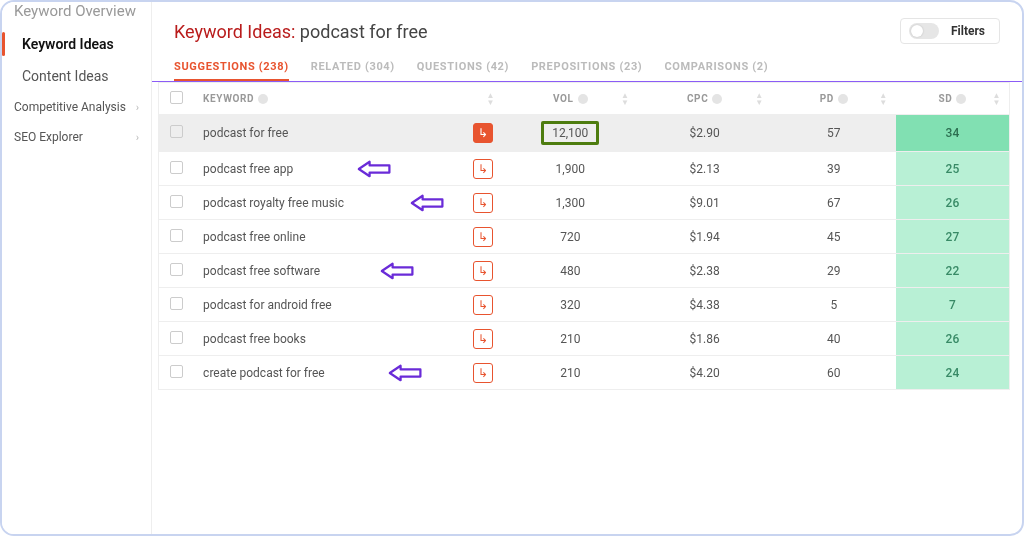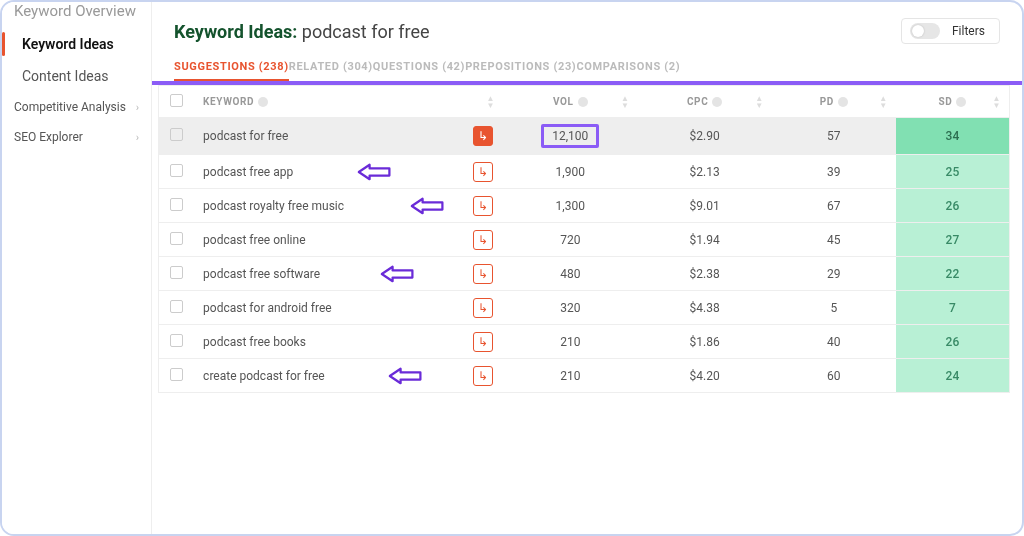--- a/index.html
+++ b/index.html
@@ -49,21 +49,21 @@
     flex-direction: column;
     overflow: hidden;
   }
   .page-header {
     display: flex;
     justify-content: space-between;
     align-items: center;
     padding: 16px 22px 6px 22px;
   }
   .title { font-size: 18px; }
-  .title strong { font-weight: 700; color: #14532d; }
+  .title strong { font-weight: 400; color: #b91c1c; }
   .title .query { font-weight: 400; color: #444; }
   .filters-box {
     display: flex;
     align-items: center;
     gap: 12px;
     border: 1px solid #e5e5e5;
     border-radius: 4px;
     padding: 4px 14px 4px 8px;
     background: #fff;
   }
@@ -75,25 +75,26 @@
   }
   .toggle::after {
     content: "";
     position: absolute;
     left: 2px; top: 2px;
     width: 12px; height: 12px;
     background: #fff;
     border-radius: 50%;
     box-shadow: 0 0 2px rgba(0,0,0,.2);
   }
-  .filters-label { font-weight: 400; font-size: 12px; color: #333; }
+  .filters-label { font-weight: 700; font-size: 12px; color: #333; }
   .tabs {
     display: flex;
+    gap: 22px;
     padding: 4px 22px 0 22px;
-    border-bottom: 4px solid #8b5cf6;
+    border-bottom: 1px solid #8b5cf6;
   }
   .tab {
     font-size: 11px;
     font-weight: 700;
     letter-spacing: .06em;
     color: #bbb;
     padding: 6px 0;
     cursor: pointer;
     text-transform: uppercase;
   }
@@ -144,21 +145,21 @@
     justify-content: center;
     color: #e8542f;
     font-size: 12px;
   }
   .sq-btn.solid { background: #e8542f; color: #fff; }
   .vol-box {
     display: inline-block;
     padding: 2px 8px;
     border-radius: 2px;
   }
-  .vol-box.hl { border: 3px solid #8b5cf6; }
+  .vol-box.hl { border: 3px solid #4d7c0f; }
   td.sd-col { background: #b8f0d5; color: #388a66; font-weight: 500; }
   tr.selected td.sd-col { background: #81e0b2; color: #2c6e50; }
   .pointer {
     position: absolute;
     top: 50%;
     transform: translateY(-50%);
     width: 38px; height: 18px;
     pointer-events: none;
   }
   .pointer svg { width: 100%; height: 100%; }

